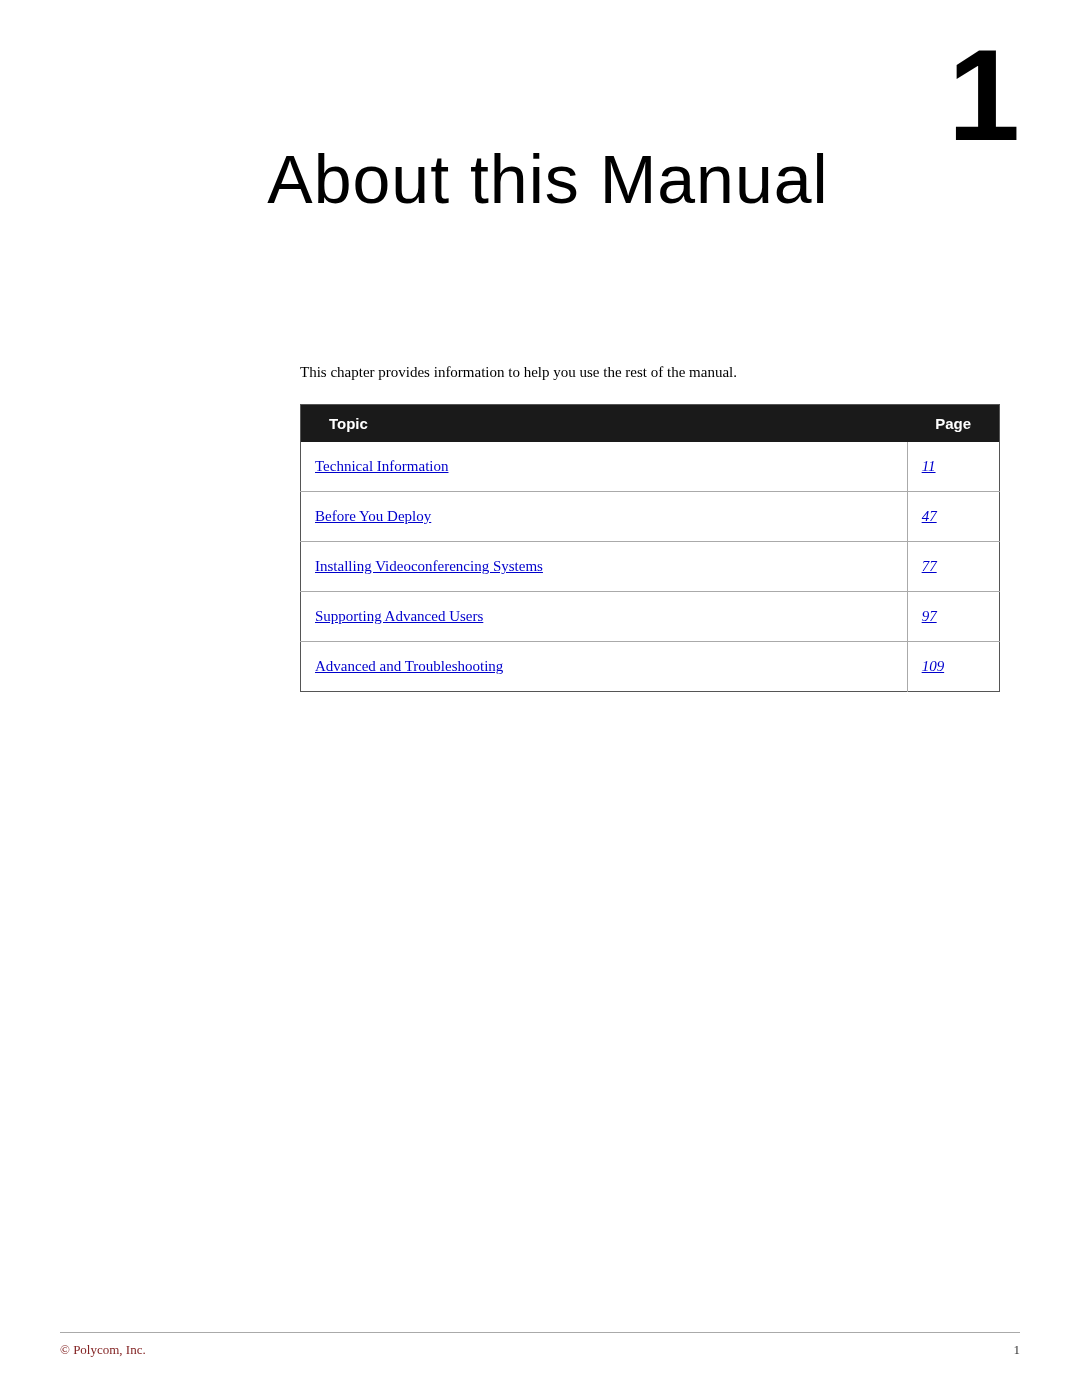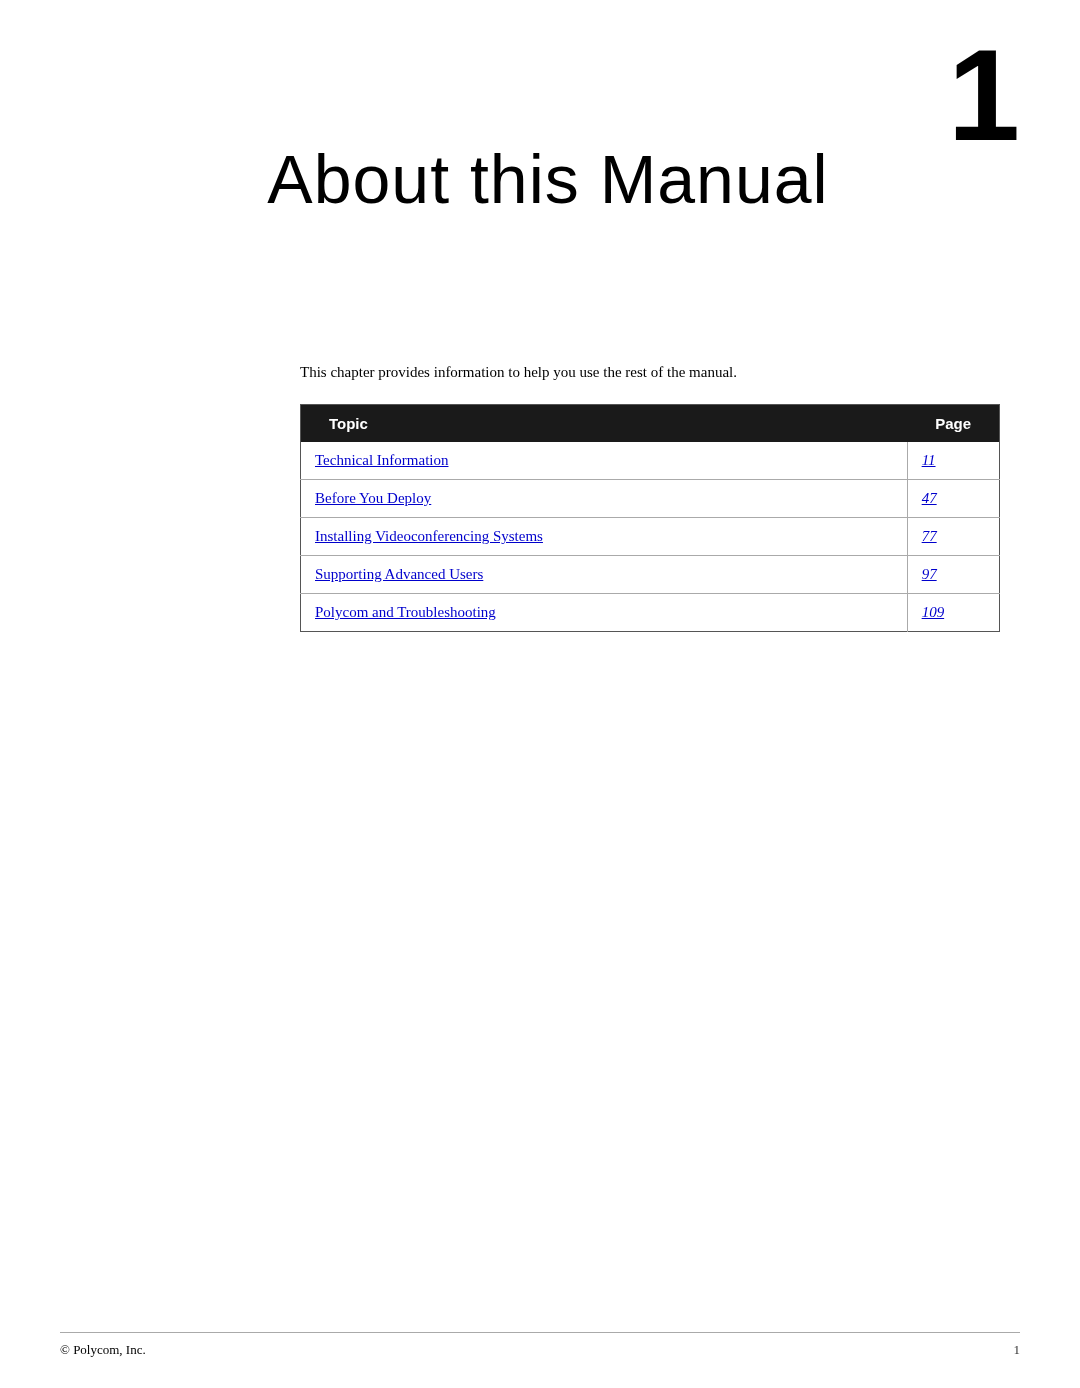--- a/index.html
+++ b/index.html
@@ -98,21 +98,21 @@
 
     .topics-table tbody tr {
       border-bottom: 1px solid #aaaaaa;
     }
 
     .topics-table tbody tr:last-child {
       border-bottom: none;
     }
 
     .topics-table tbody td {
-      padding: 10px 14px;
+      padding: 16px 14px;
       font-size: 15px;
       font-family: Georgia, 'Times New Roman', serif;
       border-right: 1px solid #aaaaaa;
     }
 
     .topics-table tbody td:last-child {
       border-right: none;
     }
 
     .topics-table tbody td a {
@@ -131,21 +131,21 @@
       bottom: 30px;
       left: 60px;
       right: 60px;
       display: flex;
       justify-content: space-between;
       align-items: center;
     }
 
     .footer-copyright {
       font-size: 13px;
-      color: #000000;
+      color: #7f1d1d;
       font-family: Georgia, 'Times New Roman', serif;
     }
 
     .footer-page {
       font-size: 13px;
       color: #333333;
       font-family: Georgia, 'Times New Roman', serif;
     }
 
     .divider-line {
@@ -189,21 +189,21 @@
           </tr>
           <tr>
             <td><a href="#">Installing Videoconferencing Systems</a></td>
             <td class="page-num"><a href="#">77</a></td>
           </tr>
           <tr>
             <td><a href="#">Supporting Advanced Users</a></td>
             <td class="page-num"><a href="#">97</a></td>
           </tr>
           <tr>
-            <td><a href="#">Polycom and Troubleshooting</a></td>
+            <td><a href="#">Advanced and Troubleshooting</a></td>
             <td class="page-num"><a href="#">109</a></td>
           </tr>
         </tbody>
     </table>
 
   </div>
 
   <div class="divider-line"></div>
 
   <div class="footer">

